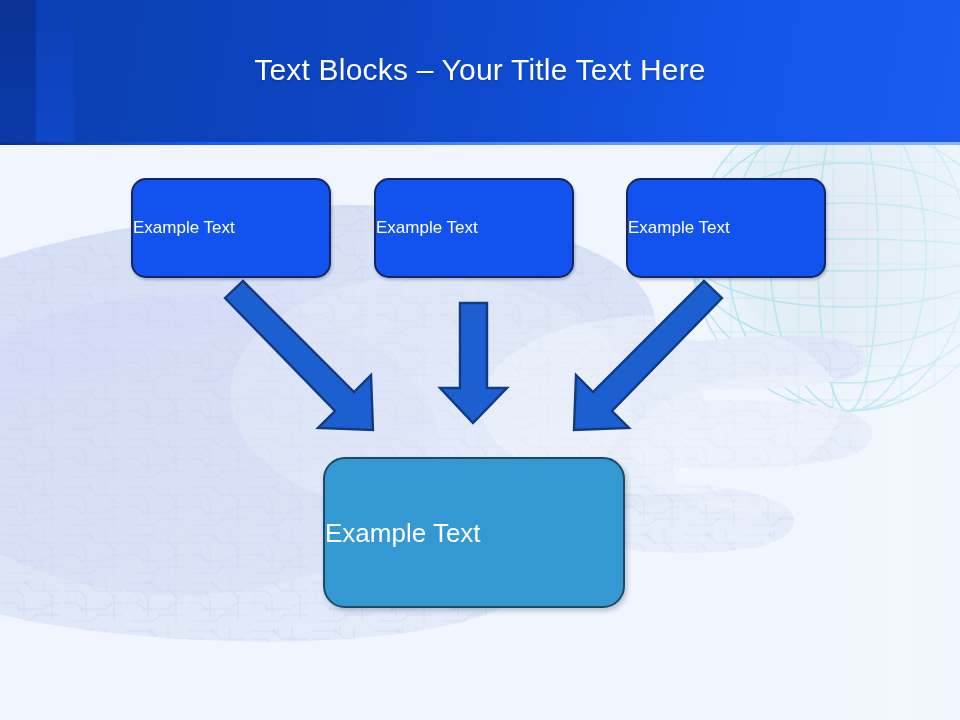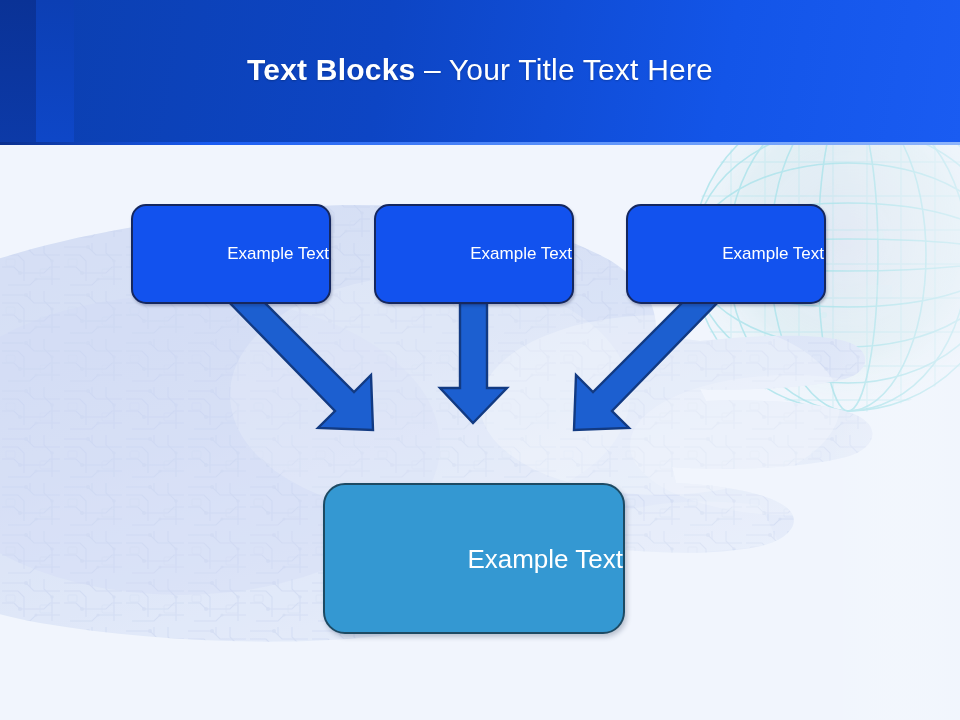--- a/index.html
+++ b/index.html
@@ -26,29 +26,28 @@
   #header .stripe-b{position:absolute;left:36px;top:0;width:38px;height:145px;
     background:linear-gradient(180deg,#0c3fb4 0%,#0e47c8 100%);}
   #header .underline{position:absolute;left:0;bottom:0;width:960px;height:3px;
     background:linear-gradient(90deg,#0a2f8e 0%,#1a5cf2 22%,#5d93fa 60%,#8fb5fb 100%);}
   #title{
     position:absolute;left:0;top:52px;width:960px;text-align:center;
     color:#ffffff;font-size:30px;line-height:36px;letter-spacing:.2px;
     text-shadow:0 1px 2px rgba(0,0,0,.22);
     white-space:nowrap;
   }
-  #title .b{font-weight:bold;}
+  #title .b{font-weight:normal;}
   #title .r{font-weight:normal;text-align:right;}
 
   
   .node{
-    position:absolute;display:flex;align-items:center;justify-content:flex-end;
+    position:absolute;display:flex;align-items:center;justify-content:flex-start;
     box-sizing:border-box;color:#ffffff;text-align:center;
     border-radius:14px;
-    margin-top:26px;
   }
   .node.top{
     width:200px;height:100px;top:178px;
     background:#1252ee;border:2.5px solid #15275e;
     font-size:17px;line-height:22px;
     border-radius:15px;
     box-shadow:1px 2px 3px rgba(20,30,70,.28);
   }
   #node1{left:131px;}
   #node2{left:374px;}

